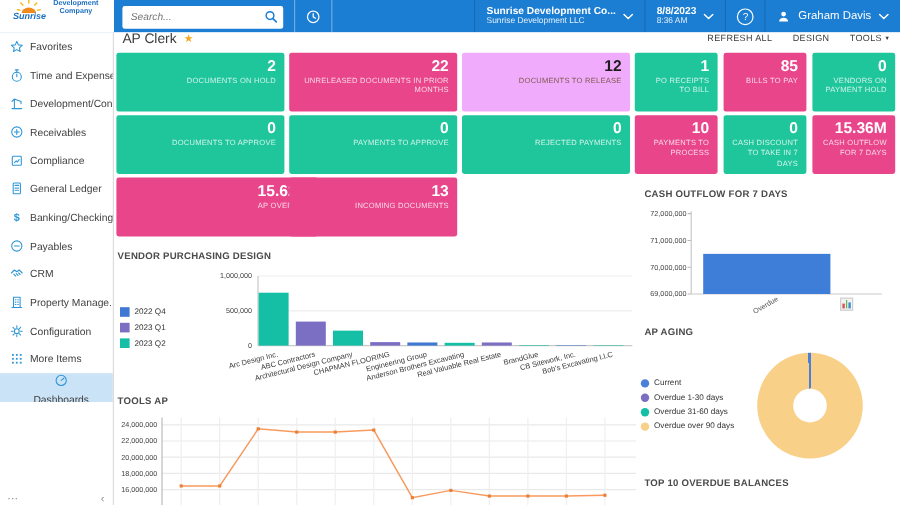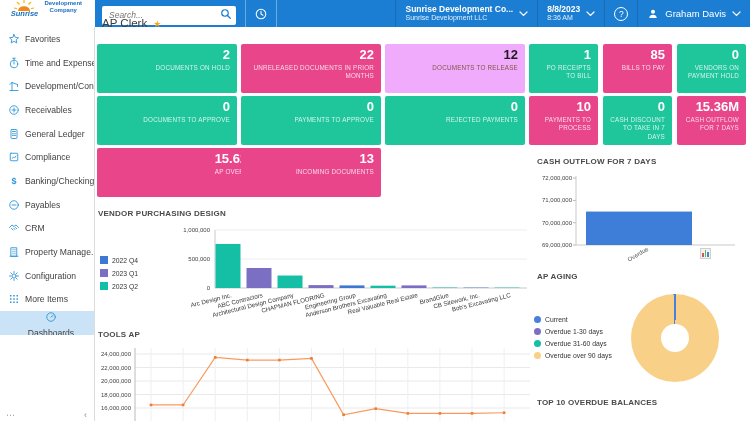--- a/index.html
+++ b/index.html
@@ -19,21 +19,21 @@
   .histbtn{width:30px;display:flex;align-items:center;justify-content:center;margin-left:9px;
            border-left:1px solid rgba(255,255,255,.35);border-right:1px solid rgba(255,255,255,.35);cursor:pointer;}
   .tb-spacer{flex:1;}
   .tb-block{display:flex;align-items:center;gap:6px;padding:0 9px;border-left:1px solid rgba(0,0,0,.14);color:#fff;cursor:pointer;}
   .tb-lines{display:flex;flex-direction:column;line-height:1.25;}
   .tb-l1{font-size:8.5px;font-weight:700;white-space:nowrap;}
   .tb-l2{font-size:7px;opacity:.88;white-space:nowrap;}
   .helpcirc{width:14px;height:14px;border:1.2px solid #fff;border-radius:50%;display:flex;align-items:center;
             justify-content:center;font-size:8.5px;color:#fff;box-sizing:border-box;}
   
-  .subheader{position:absolute;left:95px;top:27px;width:655px;height:17px;display:flex;align-items:flex-end;
+  .subheader{position:absolute;left:95px;top:27px;width:655px;height:17px;display:flex;align-items:flex-start;
              padding:0 9px 15px 7px;box-sizing:border-box;background:#fff;}
   .page-title{font-size:11.5px;color:#3c3c3c;}
   .fav-star{color:#f5a81c;font-size:9px;margin-left:6px;}
   .actions{margin-left:auto;display:flex;gap:17px;align-items:center;}
   .action{font-size:7.5px;color:#3a3a3a;letter-spacing:.3px;display:flex;align-items:center;gap:3px;cursor:pointer;white-space:nowrap;}
   .caret{font-size:5.5px;color:#3a3a3a;}
   
   .sidebar{position:absolute;left:0;top:27px;width:95px;height:394px;background:#fff;border-right:1px solid #dcdcdc;box-sizing:border-box;}
   .snav-item{height:23.7px;display:flex;align-items:center;gap:5px;padding-left:8px;cursor:pointer;}
   .snav-item.selected{background:#cbe3f6;flex-direction:column;}
@@ -130,20 +130,25 @@
       <span class="tb-l1" style="font-size:9.5px;font-weight:400">Graham Davis</span>
       <svg width="9" height="6" viewBox="0 0 18 12">
         <path d="M2 2l7 7 7-7" fill="none" stroke="#fff" stroke-width="2.4" stroke-linecap="round"></path>
       </svg>
     </div>
   </div>
 
   <div class="subheader">
     <span class="page-title">AP Clerk</span>
     <span class="fav-star">★</span>
+    <div class="actions" id="header-actions">
+        <span class="action">REFRESH ALL</span>
+        <span class="action">DESIGN</span>
+        <span class="action">TOOLS<span class="caret">▾</span></span>
+      </div>
   </div>
 
   <div class="sidebar">
     <div id="sidebar-items">
         <div class="snav-item">
           <span class="snav-icon">
             <svg viewBox="0 0 24 24" width="12" height="12">
               <path fill="none" stroke="#2e96d8" stroke-width="1.8" stroke-linecap="round" stroke-linejoin="round" d="M12 3l2.7 5.8 6.3.7-4.7 4.2 1.3 6.2-5.6-3.2-5.6 3.2 1.3-6.2L3 9.5l6.3-.7z"></path>
             </svg>
           </span>
@@ -171,34 +176,34 @@
             <svg viewBox="0 0 24 24" width="12" height="12">
               <circle fill="none" stroke="#2e96d8" stroke-width="1.8" stroke-linecap="round" stroke-linejoin="round" cx="12" cy="12" r="8.5"></circle>
               <path fill="none" stroke="#2e96d8" stroke-width="1.8" stroke-linecap="round" stroke-linejoin="round" d="M12 8v8M8 12h8"></path>
             </svg>
           </span>
           <span class="snav-label">Receivables</span>
         </div>
         <div class="snav-item">
           <span class="snav-icon">
             <svg viewBox="0 0 24 24" width="12" height="12">
+              <rect fill="none" stroke="#2e96d8" stroke-width="1.8" stroke-linecap="round" stroke-linejoin="round" x="4.5" y="4.5" width="15" height="15" rx="1.5"></rect>
+              <path fill="none" stroke="#2e96d8" stroke-width="1.8" stroke-linecap="round" stroke-linejoin="round" d="M8 15l3-3 2 2 3-4"></path>
+            </svg>
+          </span>
+          <span class="snav-label">Compliance</span>
+        </div>
+        <div class="snav-item">
+          <span class="snav-icon">
+            <svg viewBox="0 0 24 24" width="12" height="12">
               <rect fill="none" stroke="#2e96d8" stroke-width="1.8" stroke-linecap="round" stroke-linejoin="round" x="6" y="3" width="12" height="18" rx="1.5"></rect>
               <path fill="none" stroke="#2e96d8" stroke-width="1.8" stroke-linecap="round" stroke-linejoin="round" d="M9 7h6M9 11.5h1M11.5 11.5h1M14 11.5h1M9 15h1M11.5 15h1M14 15h1"></path>
             </svg>
           </span>
           <span class="snav-label">General Ledger</span>
-        </div>
-        <div class="snav-item">
-          <span class="snav-icon">
-            <svg viewBox="0 0 24 24" width="12" height="12">
-              <rect fill="none" stroke="#2e96d8" stroke-width="1.8" stroke-linecap="round" stroke-linejoin="round" x="4.5" y="4.5" width="15" height="15" rx="1.5"></rect>
-              <path fill="none" stroke="#2e96d8" stroke-width="1.8" stroke-linecap="round" stroke-linejoin="round" d="M8 15l3-3 2 2 3-4"></path>
-            </svg>
-          </span>
-          <span class="snav-label">Compliance</span>
         </div>
         <div class="snav-item">
           <span class="snav-icon">
             <svg viewBox="0 0 24 24" width="12" height="12">
               <text x="12" y="18" font-size="18" font-weight="bold" fill="#2e96d8" text-anchor="middle">$</text>
             </svg>
           </span>
           <span class="snav-label">Banking/Checking</span>
         </div>
         <div class="snav-item">

